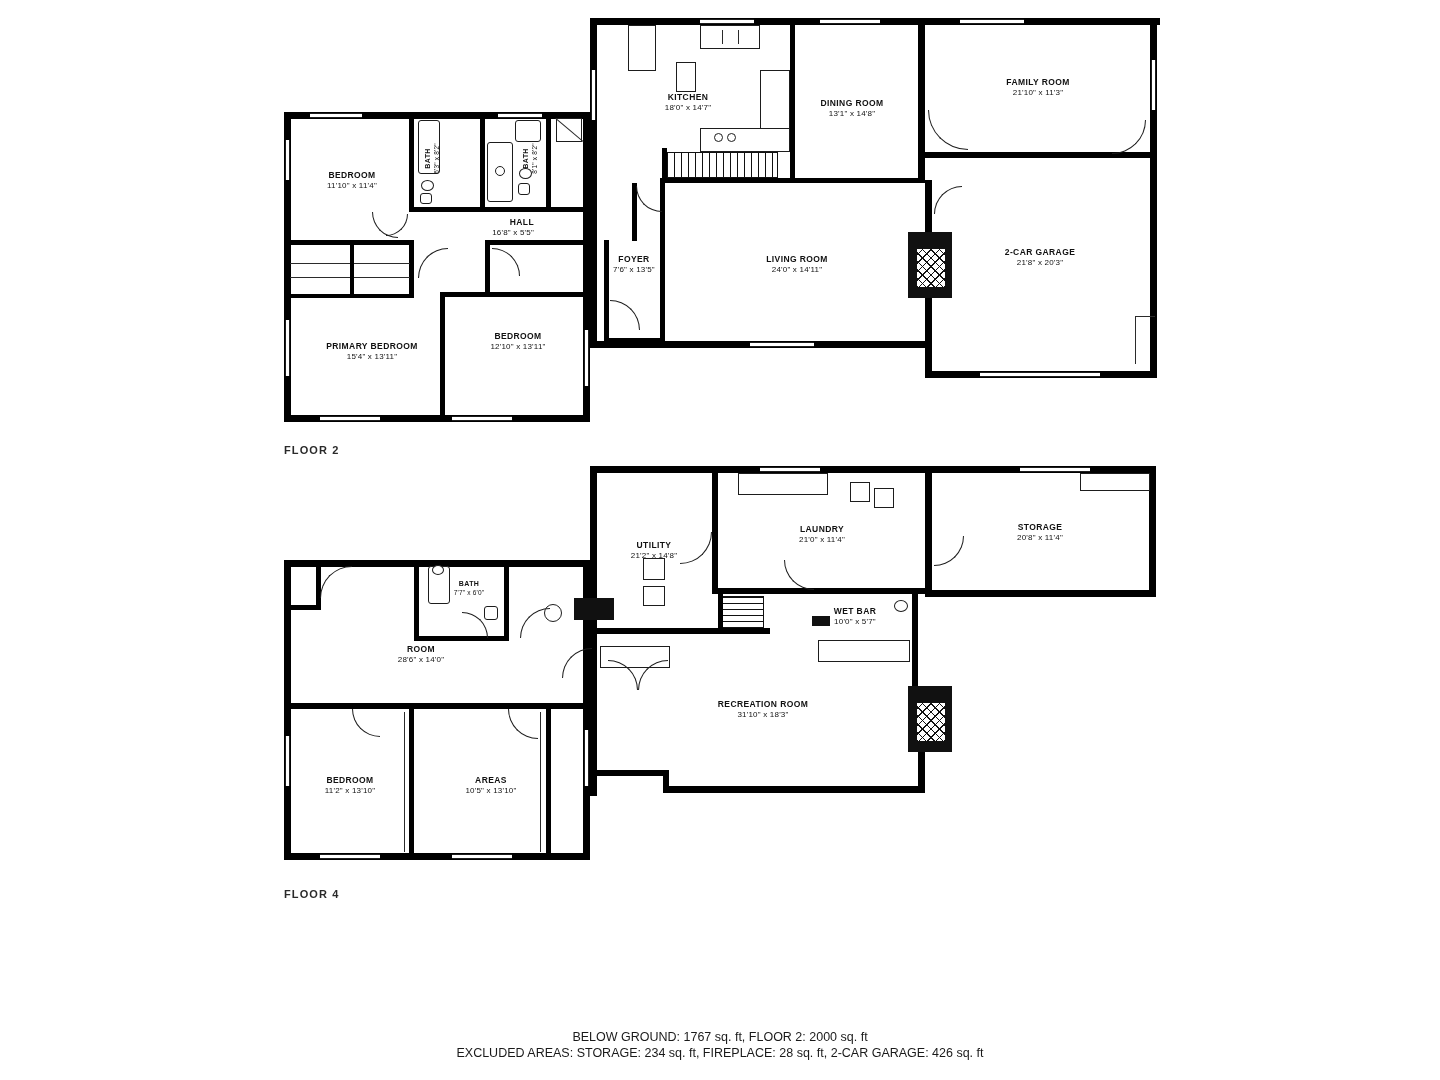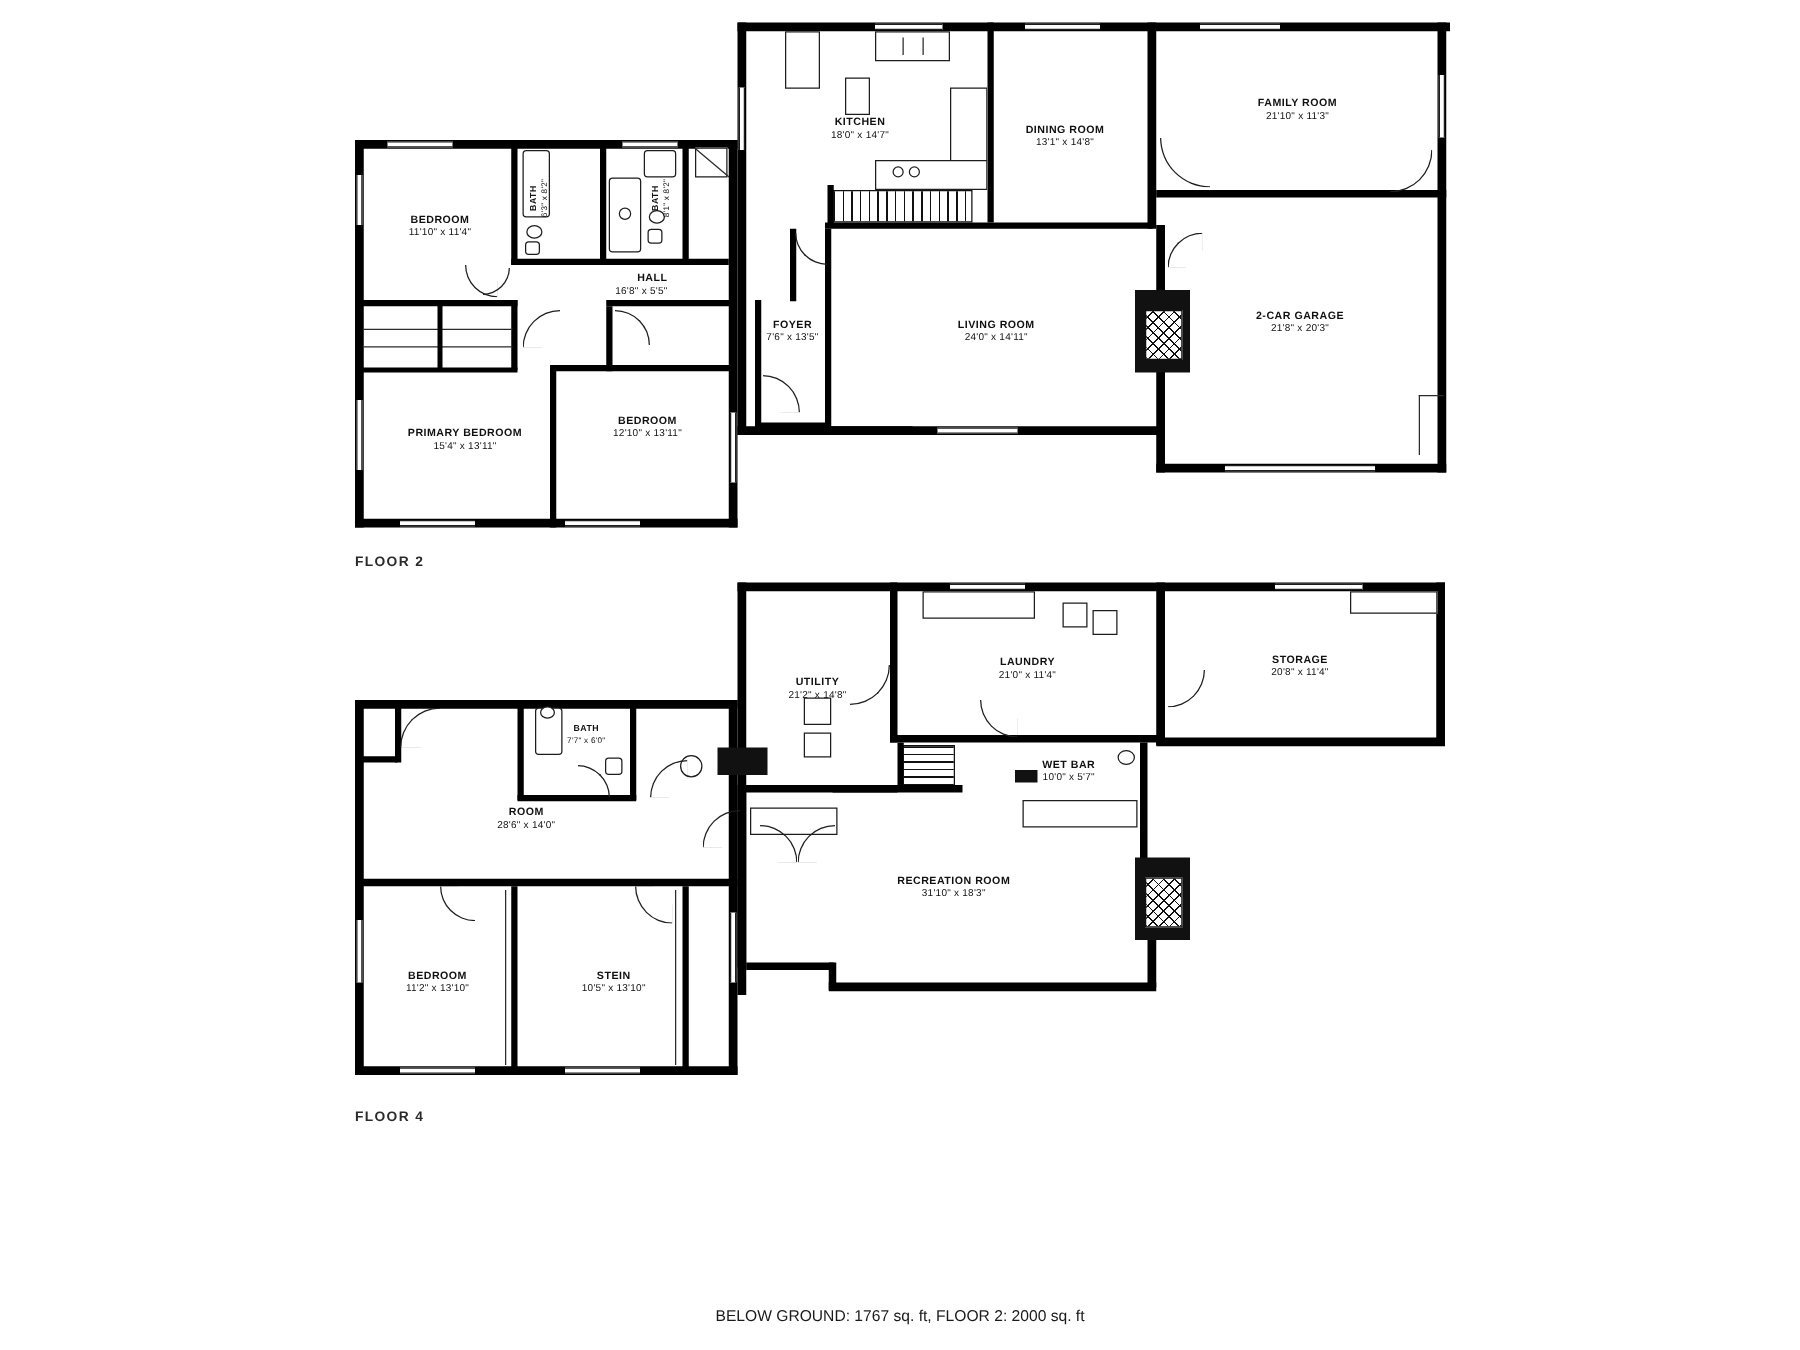--- a/index.html
+++ b/index.html
@@ -439,25 +439,26 @@
     </div>
     <div class="label" style="left:374px; top:644px; width:94px;">
       <span class="name">ROOM</span>
       <span class="dim">28'6" x 14'0"</span>
     </div>
     <div class="label" style="left:300px; top:775px; width:100px;">
       <span class="name">BEDROOM</span>
       <span class="dim">11'2" x 13'10"</span>
     </div>
     <div class="label" style="left:442px; top:775px; width:98px;">
-      <span class="name">STEIN</span>
+      <span class="name">AREAS</span>
       <span class="dim">10'5" x 13'10"</span>
     </div>
 
     <div class="floor-tag" style="left:284px; top:888px;">FLOOR 4</div>
   </div>
 
 
   <div class="footer">
     <div class="line2">BELOW GROUND: 1767 sq. ft, FLOOR 2: 2000 sq. ft</div>
+    <div class="line3">EXCLUDED AREAS: STORAGE: 234 sq. ft, FIREPLACE: 28 sq. ft, 2-CAR GARAGE: 426 sq. ft</div>
   </div>
 
 </div>
 
 </body></html>

